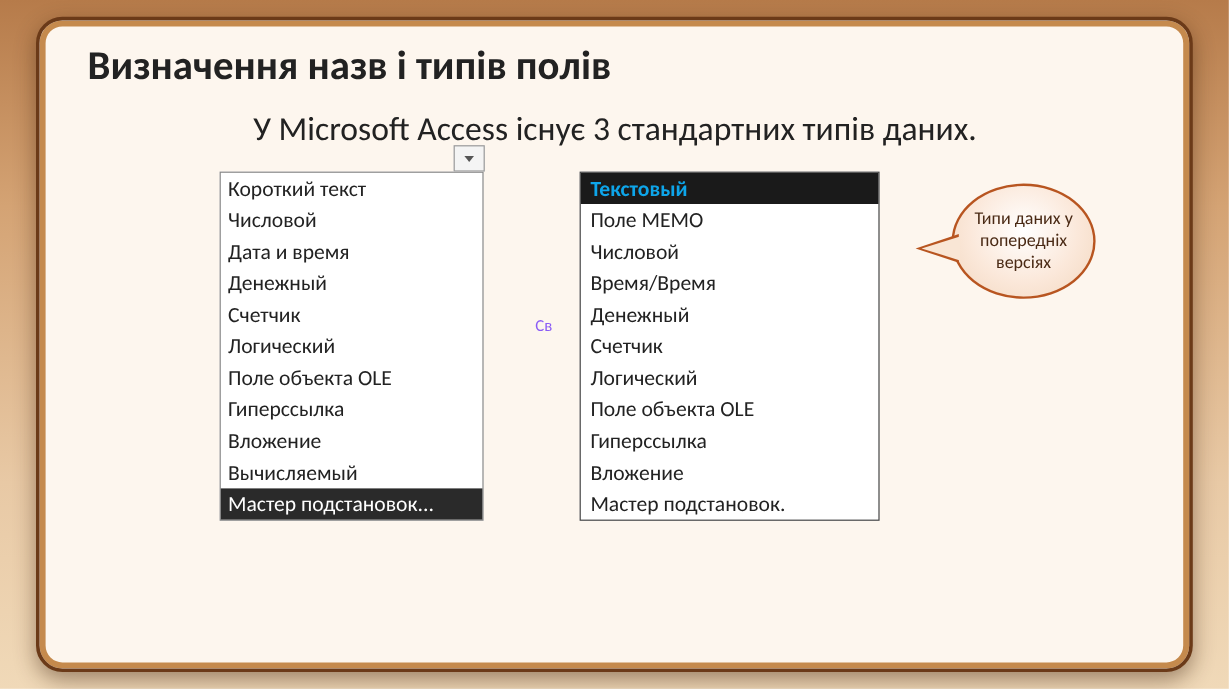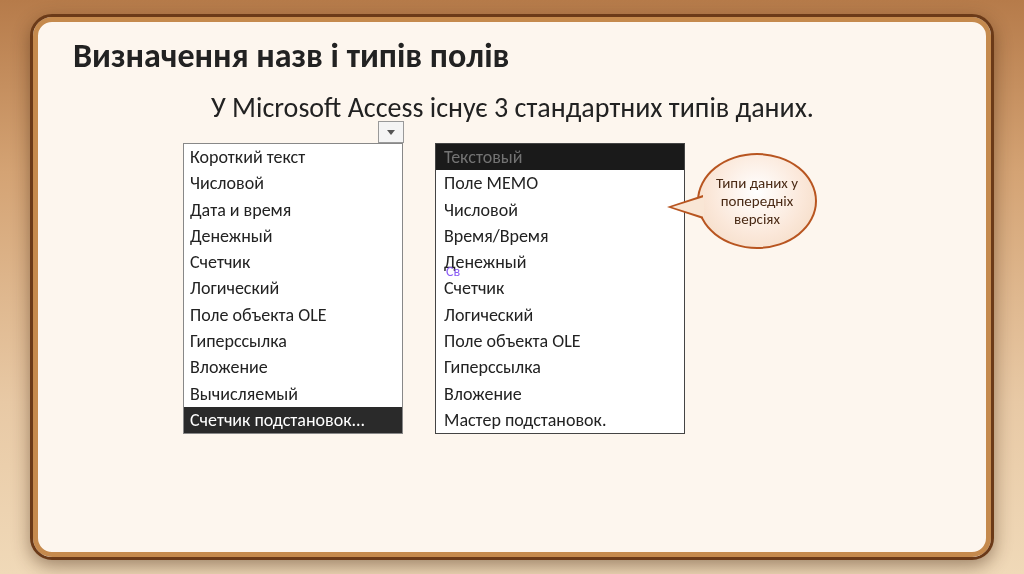--- a/index.html
+++ b/index.html
@@ -35,21 +35,21 @@
     color: #222;
     line-height: 1.25;
     margin-left: 90px;
     margin-right: 60px;
     margin-bottom: 18px;
     text-indent: 48px;
   }
   .lists-row {
     display: flex;
     align-items: center;
-    gap: 32px;
+    gap: 80px;
     padding-left: 110px;
     position: relative;
   }
   .dropdown-box {
     width: 220px;
     position: relative;
   }
   .dd-handle {
     position: absolute;
     top: -22px;
@@ -95,22 +95,22 @@
     font-size: 18px;
     line-height: 1.35;
     color: #222;
   }
   .dd-list2 .it {
     padding: 1px 10px 1px 8px;
     white-space: nowrap;
   }
   .dd-list2 .it.hdr {
     background: #1a1a1a;
-    color: #737373;
-    font-weight: 400;
+    color: #0ea5e9;
+    font-weight: 700;
   }
   .callout {
     position: relative;
     align-self: flex-start;
     margin-top: 10px;
     margin-left: -20px;
     width: 120px;
     height: 96px;
     background: radial-gradient(ellipse at 50% 40%, #ffffff 0%, #fbe8da 55%, #f2d7be 100%);
     border: 2px solid #b85520;
@@ -169,21 +169,21 @@
           <div class="it">Короткий текст</div>
           <div class="it">Числовой</div>
           <div class="it">Дата и время</div>
           <div class="it">Денежный</div>
           <div class="it">Счетчик</div>
           <div class="it">Логический</div>
           <div class="it">Поле объекта OLE</div>
           <div class="it">Гиперссылка</div>
           <div class="it">Вложение</div>
           <div class="it">Вычисляемый</div>
-          <div class="it sel">Счетчик подстановок...</div>
+          <div class="it sel">Мастер подстановок...</div>
         </div>
       <span class="bg-hint">Св</span>
     </div>
 
     <div class="dropdown-box2">
       <div class="dd-list2" id="list2">
         <div class="it hdr">Текстовый</div>
       <div class="it">Поле МЕМО</div>
           <div class="it">Числовой</div>
           <div class="it">Время/Время</div>

